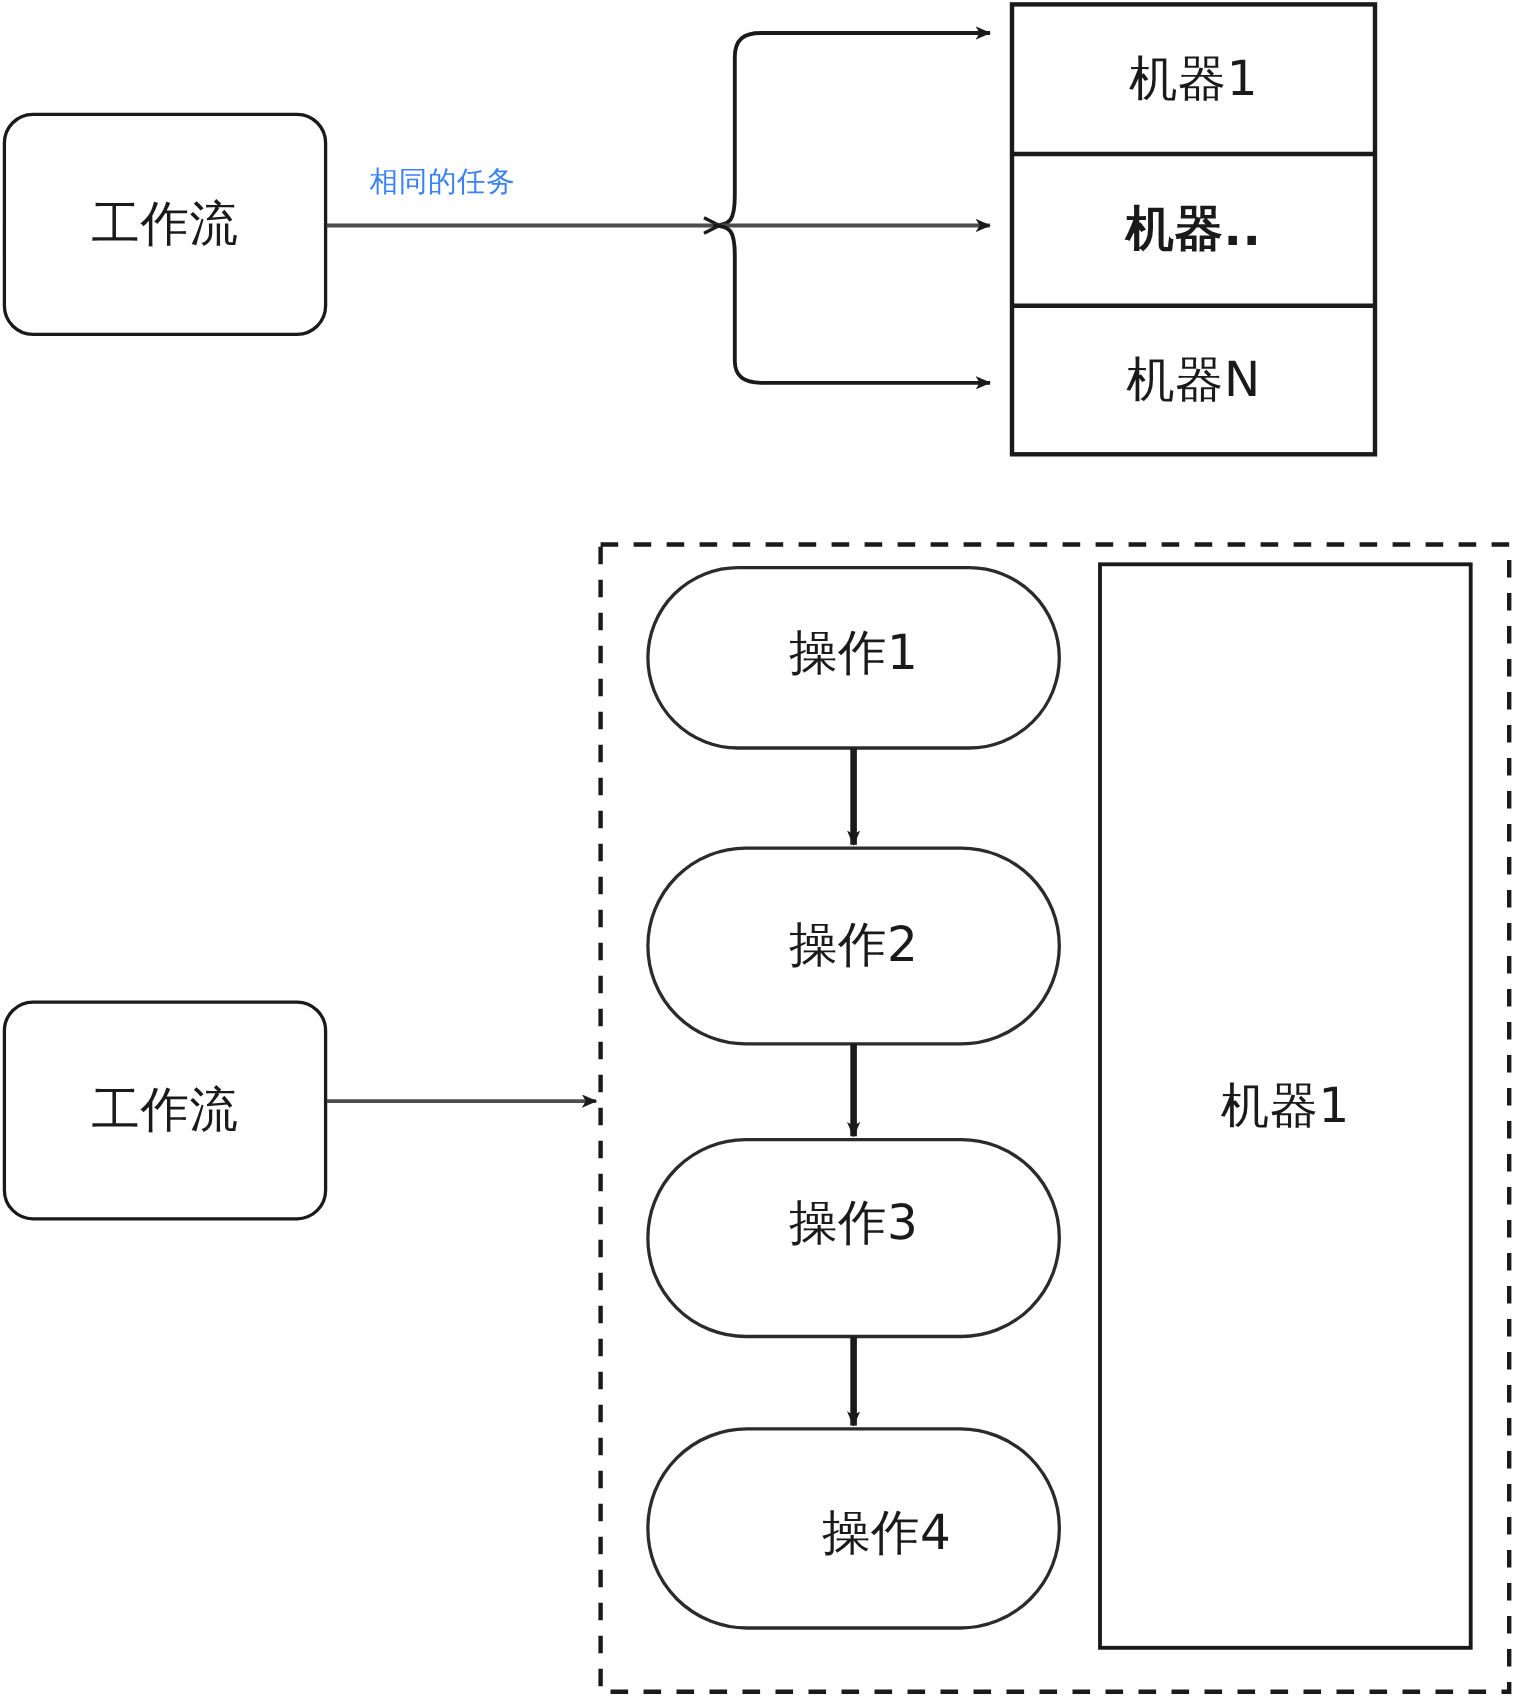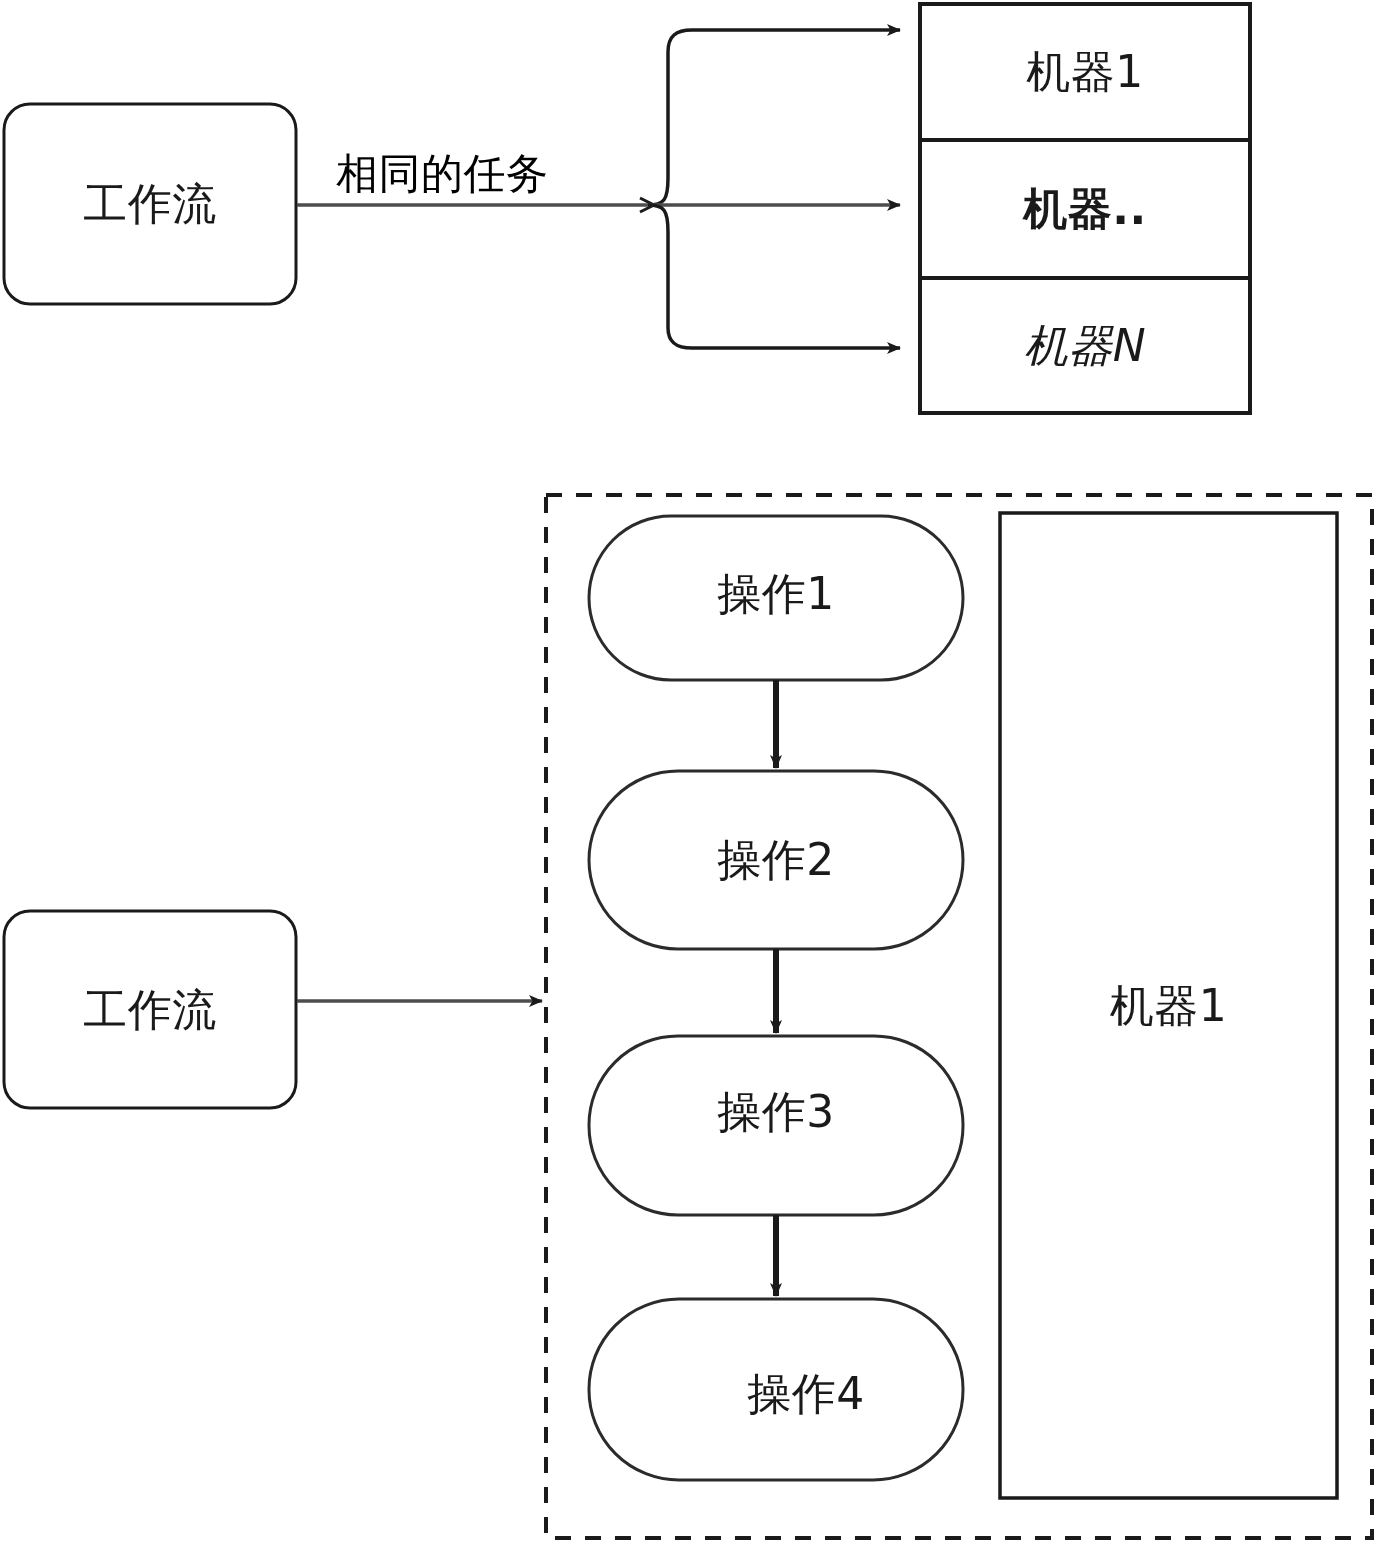--- a/index.html
+++ b/index.html
@@ -31,22 +31,22 @@
     justify-content: center;
     color: #1a1a1a;
     font-size: 44px;
     line-height: 1;
     letter-spacing: 0.5px;
     white-space: nowrap;
     pointer-events: none;
   }
   .edge-label {
     position: absolute;
-    color: #000000;
-    font-size: 42px;
+    color: #3b82f6;
+    font-size: 26px;
     line-height: 1;
     white-space: nowrap;
     letter-spacing: 0.5px;
   }
 </style>
 </head>
 <body>
 
 <div id="canvas">
 
@@ -91,21 +91,21 @@
     <path d="M776,949 L776,1033" fill="none" stroke="#1a1a1a" stroke-width="6" marker-end="url(#arrow-dark)"></path>
     <path d="M776,1215 L776,1296" fill="none" stroke="#1a1a1a" stroke-width="6" marker-end="url(#arrow-dark)"></path>
   </svg>
 
   <div class="node-label" style="left:4px; top:104px; width:292px; height:200px;">工作流</div>
 
   <div class="edge-label" style="left:336px; top:153px;">相同的任务</div>
 
   <div class="node-label" style="left:920px; top:4px; width:330px; height:136px;">机器1</div>
   <div class="node-label" style="left:920px; top:140px; width:330px; height:138px;font-weight:bold;">机器..</div>
-  <div class="node-label" style="left:920px; top:278px; width:330px; height:135px;font-style:italic;">机器N</div>
+  <div class="node-label" style="left:920px; top:278px; width:330px; height:135px;">机器N</div>
 
   <div class="node-label" style="left:4px; top:911px; width:292px; height:197px;">工作流</div>
 
   <div class="node-label" style="left:1000px; top:513px; width:337px; height:985px;">机器1</div>
 
   <div class="node-label" style="left:589px; top:516px; width:374px; height:156px;">操作1</div>
   <div class="node-label" style="left:589px; top:771px; width:374px; height:178px;">操作2</div>
   <div class="node-label" style="left:589px; top:1036px; width:374px; height:151px;">操作3</div>
   <div class="node-label" style="left:619px; top:1299px; width:374px; height:190px;">操作4</div>
 

